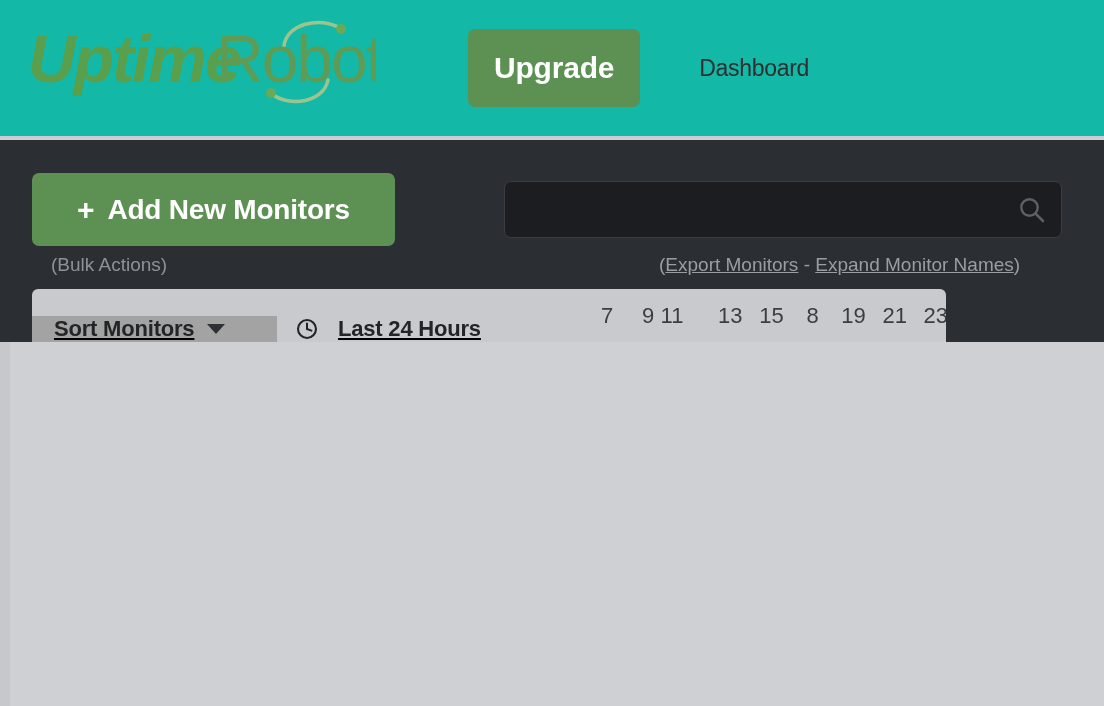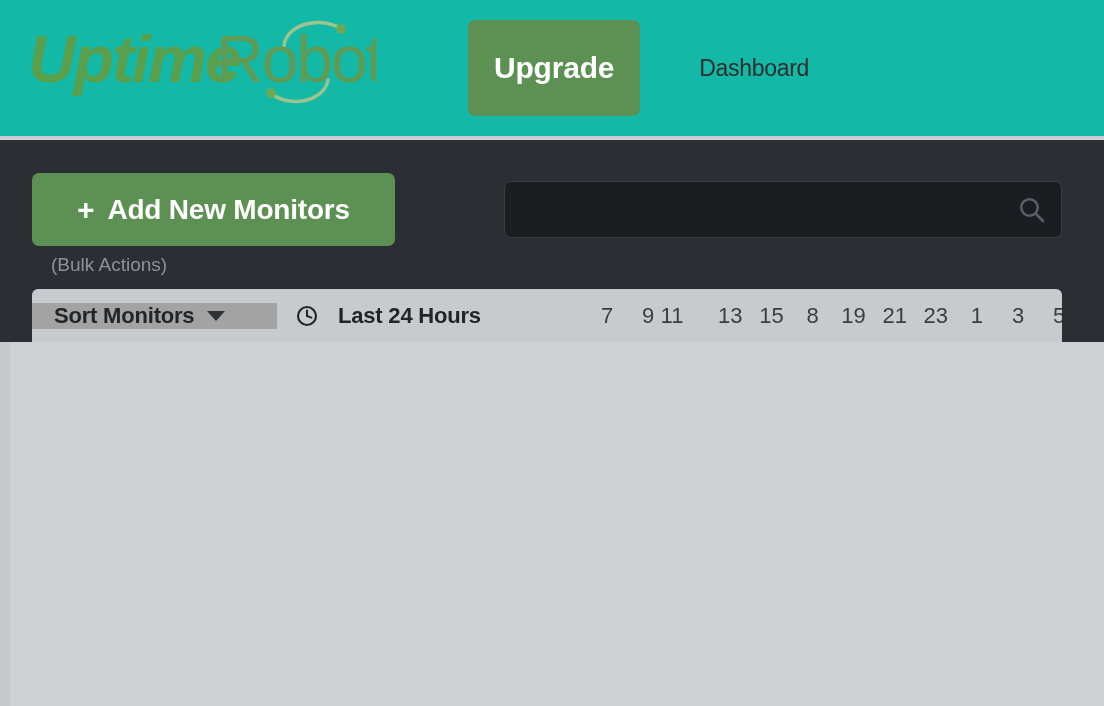--- a/index.html
+++ b/index.html
@@ -26,21 +26,21 @@
     width:348px; height:92px;
   }
   .logo svg { display:block; width:348px; height:92px; }
 
   .nav-items {
     position:absolute; left:468px; top:0;
     height:136px;
     display:flex; align-items:center; gap:0;
   }
   .upgrade-btn {
-    height:96px;
+    height:78px;
     padding:0 26px;
     background:#5d9153;
     border:none; border-radius:7px;
     color:#ffffff;
     font-size:30px; font-weight:bold;
     font-family:"Liberation Sans", sans-serif;
     letter-spacing:-0.2px;
     display:flex; align-items:center; justify-content:center;
     cursor:pointer;
   }
@@ -118,26 +118,26 @@
   .export-links a {
     color:#9a9ea4;
     text-decoration:underline;
     cursor:pointer;
   }
   .export-links .sep { text-decoration:none; }
 
   
   .listheader {
     position:absolute; left:32px; top:289px;
-    width:1030px; height:53px;
+    width:914px; height:53px;
     background:#c8cace;
     border-top-left-radius:6px;
     border-top-right-radius:6px;
     overflow:hidden;
-    display:flex; align-items:center;
+    display:flex; align-items:flex-end;text-decoration:underline;
   }
 
   .sort-monitors {
     width:245px;
     background:#a3a3a3;
     display:flex; align-items:center;
     padding-left:22px;
     gap:13px;
     cursor:pointer;
   }
@@ -228,20 +228,21 @@
   <div class="search-wrap">
     <input class="search-input" type="text" placeholder="" value="" style="">
     <span class="search-icon">
       <svg width="28" height="28" viewBox="0 0 28 28" xmlns="http://www.w3.org/2000/svg">
         <circle cx="11.5" cy="11.5" r="8.2" stroke="#5d6067" stroke-width="2.4" fill="none"></circle>
         <line x1="17.6" y1="17.6" x2="25" y2="25" stroke="#5d6067" stroke-width="2.6" stroke-linecap="round"></line>
       </svg>
     </span>
   </div>
 
+  <div class="export-links"><span class="sep">(</span><a>Export Monitors</a><span class="sep"> - </span><a>Expand Monitor Names</a><span class="sep">)</span></div>
 
 </div>
 
 <div class="listheader">
 
   <div class="sort-monitors">
     <span class="label">Sort Monitors</span>
     <span class="caret"></span>
   </div>
 

